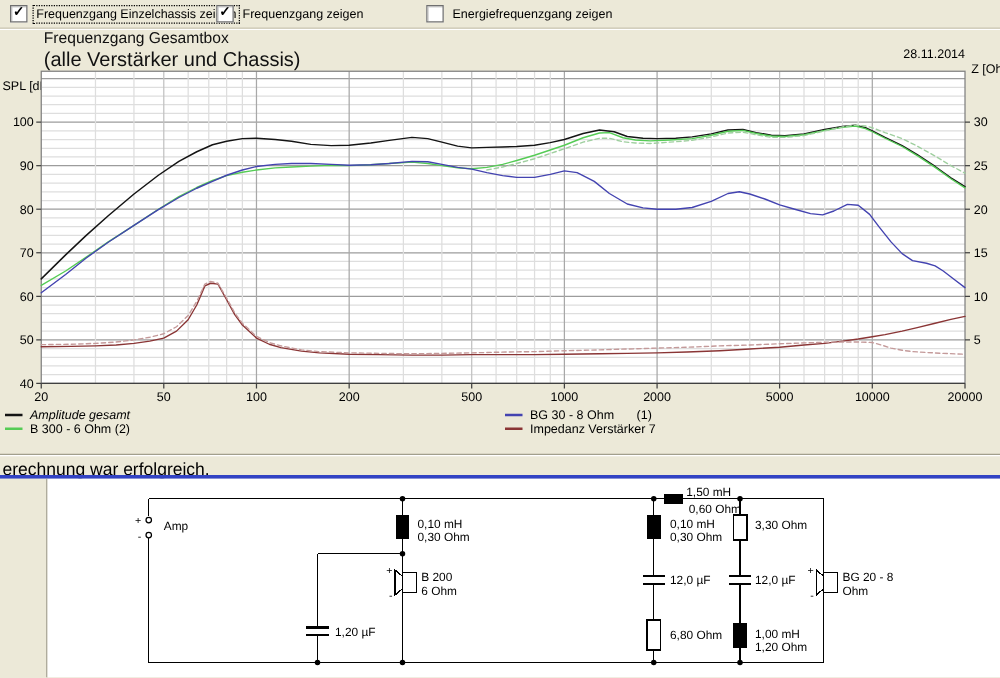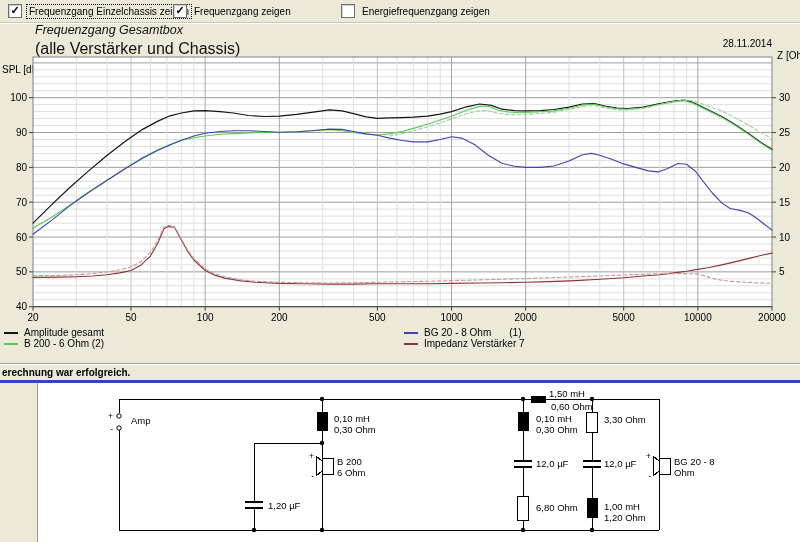--- a/index.html
+++ b/index.html
@@ -9,36 +9,36 @@
   
   .topbar{left:0;top:0;width:800px;height:22px;background:#ece9d8;
           border-bottom:1px solid #c9c5b2;box-shadow:0 1px 0 #ffffff;}
   .cb{position:absolute;top:4px;display:flex;align-items:center;font-size:10px;}
   .cb .box{width:12px;height:12px;background:#fff;border:1px solid #6f6f6f;
            box-shadow:inset 1px 1px 0 #cfcfcf;font-size:11px;line-height:11px;
            text-align:center;color:#000;font-weight:bold;margin-right:5px;flex:none;}
   .cb .lbl{padding:0 2px;line-height:13px;}
   .cb .lbl.focused{outline:1px dotted #000;}
   
-  .title{left:35px;top:23px;font-size:12.5px;color:#111;font-style:italic;}
+  .title{left:35px;top:23px;font-size:12.5px;color:#111;}
   .subtitle{left:35px;top:40px;font-size:16px;color:#111;}
   .date{right:28px;top:38px;font-size:10px;}
   .ylab-left{left:2px;top:64px;font-size:10px;}
   .ylab-right{left:777px;top:50px;font-size:10px;white-space:nowrap;}
   svg.layer{left:0;top:0;}
   .tick{font:10px "Liberation Sans",sans-serif;fill:#000;}
   
   .lg-row{position:absolute;font-size:10px;white-space:nowrap;}
   .sw{display:inline-block;width:14px;height:0;border-top:2px solid #000;
       margin-right:6px;vertical-align:2px;}
   .lg-suffix{margin-left:18px;}
   
   .groove{left:0;top:363px;width:800px;height:0;border-top:1px solid #a29f8d;
           border-bottom:1px solid #ffffff;}
-  .status{left:2px;top:367px;font-size:10px;font-weight:bold;}
+  .status{left:2px;top:367px;font-size:14px;}
   .bluebar{left:0;top:380px;width:800px;height:3px;background:#3243c4;}
   
   .circ-left{left:0;top:383px;width:37px;height:159px;background:#ece9d8;
              border-right:1px solid #9b9889;}
   .circ-bg{left:38px;top:383px;width:762px;height:159px;background:#ffffff;}
   #circuit text{font:9.5px "Liberation Sans",sans-serif;fill:#000;}
   #circuit .pm{font-size:8.5px;}
   #circuit line, #circuit rect, #circuit polygon{shape-rendering:crispEdges;}
 </style>
 </head>
@@ -177,28 +177,28 @@
     <line x1="772" y1="97.702" x2="776" y2="97.702" stroke="#404040"></line>
     <text x="779" y="101.202" text-anchor="start" class="tick">30</text>
     <polyline points="33.0,223.1 52.5,203.9 69.0,188.3 86.6,172.6 107.2,155.2 126.7,140.2 143.1,129.1 157.4,121.4 170.0,115.8 181.3,113.0 193.9,110.9 205.2,110.6 220.1,111.6 233.2,113.0 248.6,115.5 265.0,116.5 279.3,116.2 296.6,114.4 311.4,112.3 329.6,109.9 342.2,110.9 353.5,113.7 366.1,116.9 377.4,118.3 389.5,117.9 402.1,117.6 413.4,117.2 427.6,116.2 440.2,114.1 451.5,111.6 466.5,106.8 479.6,104.0 491.3,105.4 501.8,109.2 514.4,110.6 525.7,110.9 540.6,110.6 553.7,109.5 569.0,107.1 582.4,104.0 594.3,103.6 605.0,106.1 617.1,108.2 627.9,108.5 643.2,107.1 659.7,103.6 674.0,101.2 684.2,100.1 692.4,102.2 697.8,104.7 708.0,109.9 721.7,116.5 733.8,123.8 748.1,133.2 760.7,142.3 772.0,149.3" fill="none" stroke="#141414" stroke-width="1.2" stroke-linejoin="round" stroke-linecap="round" stroke-dasharray="none"></polyline>
     <polyline points="33.0,228.3 52.5,216.8 69.0,205.7 86.6,193.5 107.2,180.3 126.7,167.4 143.1,157.3 157.4,150.0 170.0,144.4 181.3,140.5 193.9,137.8 205.2,136.0 220.1,134.3 233.2,133.6 248.6,132.9 265.0,132.2 279.3,132.5 296.6,131.8 311.4,130.8 329.6,129.7 342.2,130.8 353.5,132.5 366.1,134.3 377.4,135.0 389.5,133.9 402.1,131.5 413.4,128.4 427.6,124.2 440.2,120.0 451.5,116.2 466.5,110.2 479.6,106.4 487.5,106.1 498.4,110.2 508.3,112.0 520.2,112.7 535.9,112.0 553.7,110.9 569.0,108.2 582.4,105.0 594.3,104.3 605.0,106.8 617.1,108.8 627.9,109.2 643.2,107.8 659.7,104.3 674.0,101.9 684.2,100.8 692.4,102.9 697.8,105.4 708.0,110.6 721.7,117.2 733.8,124.5 748.1,133.9 760.7,143.0 772.0,150.3" fill="none" stroke="#55cc55" stroke-width="1.1" stroke-linejoin="round" stroke-linecap="round" stroke-dasharray="none"></polyline>
     <polyline points="389.5,136.0 402.1,133.6 413.4,130.8 427.6,127.0 440.2,122.8 451.5,119.0 466.5,113.7 479.6,110.6 487.5,110.6 498.4,113.4 508.3,114.4 520.2,114.8 535.9,113.7 553.7,112.3 569.0,109.5 582.4,106.4 594.3,105.7 605.0,107.8 617.1,109.9 627.9,109.9 643.2,108.5 659.7,104.7 674.0,101.5 684.2,100.1 692.4,100.8 697.8,102.2 708.0,106.1 721.7,110.9 733.8,116.9 748.1,124.9 760.7,132.5 772.0,138.5" fill="none" stroke="#9fcf9f" stroke-width="1.1" stroke-linejoin="round" stroke-linecap="round" stroke-dasharray="3.5 2.5"></polyline>
     <polyline points="33.0,234.2 52.5,219.6 69.0,206.4 86.6,193.8 107.2,180.3 126.7,167.7 143.1,158.0 157.4,150.6 170.0,145.1 181.3,140.2 193.9,136.0 205.2,133.2 220.1,131.5 233.2,130.8 248.6,130.8 265.0,131.5 279.3,132.2 296.6,131.8 311.4,130.8 329.6,129.1 342.2,129.4 353.5,131.5 366.1,133.9 377.4,135.3 389.5,138.1 402.1,140.5 413.4,141.9 427.6,141.9 440.2,139.5 451.5,136.7 461.7,138.1 475.4,145.1 487.5,154.8 501.8,163.2 514.4,166.3 525.7,167.4 540.6,167.4 553.7,166.0 569.0,161.1 582.4,154.8 591.5,153.4 599.8,155.2 612.4,159.4 623.7,163.9 635.8,167.4 648.4,170.9 658.1,171.9 667.1,168.8 677.9,163.5 686.6,164.2 695.7,171.5 703.1,181.3 712.8,193.5 721.7,202.9 730.0,208.5 741.2,210.6 748.1,212.7 754.6,216.8 763.7,223.8 772.0,230.1" fill="none" stroke="#4343b0" stroke-width="1.1" stroke-linejoin="round" stroke-linecap="round" stroke-dasharray="none"></polyline>
     <polyline points="33.0,277.4 56.9,277.1 76.4,276.7 92.9,276.0 107.2,274.7 119.8,272.9 131.0,270.5 141.2,264.9 150.5,255.8 157.4,244.0 163.9,228.7 168.5,226.6 174.4,227.3 181.3,239.8 187.8,251.7 193.9,260.0 205.2,270.5 215.4,275.4 224.7,278.1 241.2,280.9 255.5,282.3 279.3,283.4 303.2,283.7 329.6,284.1 353.5,284.1 377.4,283.7 405.4,283.7 427.6,283.7 451.5,283.4 479.6,283.0 501.8,282.7 525.7,282.3 549.5,281.6 575.9,280.6 599.8,279.2 623.7,277.8 643.2,276.0 659.7,274.7 674.0,272.9 686.6,271.2 697.8,269.4 708.0,267.7 721.7,264.9 733.8,262.1 748.1,258.6 760.7,255.5 772.0,253.1" fill="none" stroke="#8a3535" stroke-width="1.1" stroke-linejoin="round" stroke-linecap="round" stroke-dasharray="none"></polyline>
     <polyline points="33.0,275.7 56.9,275.4 76.4,274.7 92.9,273.6 107.2,271.9 119.8,269.8 131.0,267.0 141.2,261.4 150.5,252.4 157.4,241.2 163.9,227.3 168.5,225.2 174.4,226.6 181.3,238.4 187.8,250.3 193.9,258.6 205.2,269.1 215.4,274.0 224.7,276.7 241.2,279.9 255.5,281.3 279.3,282.3 303.2,282.7 329.6,283.0 353.5,282.7 377.4,282.3 405.4,281.6 427.6,281.3 451.5,280.6 479.6,279.9 501.8,279.2 525.7,278.5 549.5,277.8 575.9,276.7 599.8,276.0 623.7,275.0 643.2,274.3 659.7,273.8 674.0,273.6 686.6,273.6 697.8,274.0 705.1,276.0 712.8,278.5 721.7,280.2 730.0,281.3 741.2,282.0 754.6,282.7 766.5,283.2 772.0,283.4" fill="none" stroke="#c49a9a" stroke-width="1.1" stroke-linejoin="round" stroke-linecap="round" stroke-dasharray="3.5 2.5"></polyline>
   </svg>
 
-<div class="lg-row" style="left:4px;top:327px;">
+<div class="lg-row" style="left:4px;top:327px;font-style:italic;">
   <span class="sw" style="border-top-color: rgb(20, 20, 20);"></span><span>Amplitude gesamt</span>
 </div>
 <div class="lg-row" style="left:4px;top:338px;">
-  <span class="sw" style="border-top-color: rgb(85, 204, 85);"></span><span>B 200 - 6 Ohm (2)</span>
+  <span class="sw" style="border-top-color: rgb(85, 204, 85);"></span><span>B 300 - 6 Ohm (2)</span>
 </div>
 <div class="lg-row" style="left:404px;top:327px;">
-  <span class="sw" style="border-top-color: rgb(67, 67, 176);"></span><span>BG 20 - 8 Ohm</span><span class="lg-suffix">(1)</span>
+  <span class="sw" style="border-top-color: rgb(67, 67, 176);"></span><span>BG 30 - 8 Ohm</span><span class="lg-suffix">(1)</span>
 </div>
 <div class="lg-row" style="left:404px;top:338px;">
   <span class="sw" style="border-top-color: rgb(138, 53, 53);"></span><span>Impedanz Verstärker 7</span>
 </div>
 
 <div class="abs groove"></div>
 <div class="abs status">erechnung war erfolgreich.</div>
 <div class="abs bluebar"></div>
 
 <div class="abs circ-left"></div>

